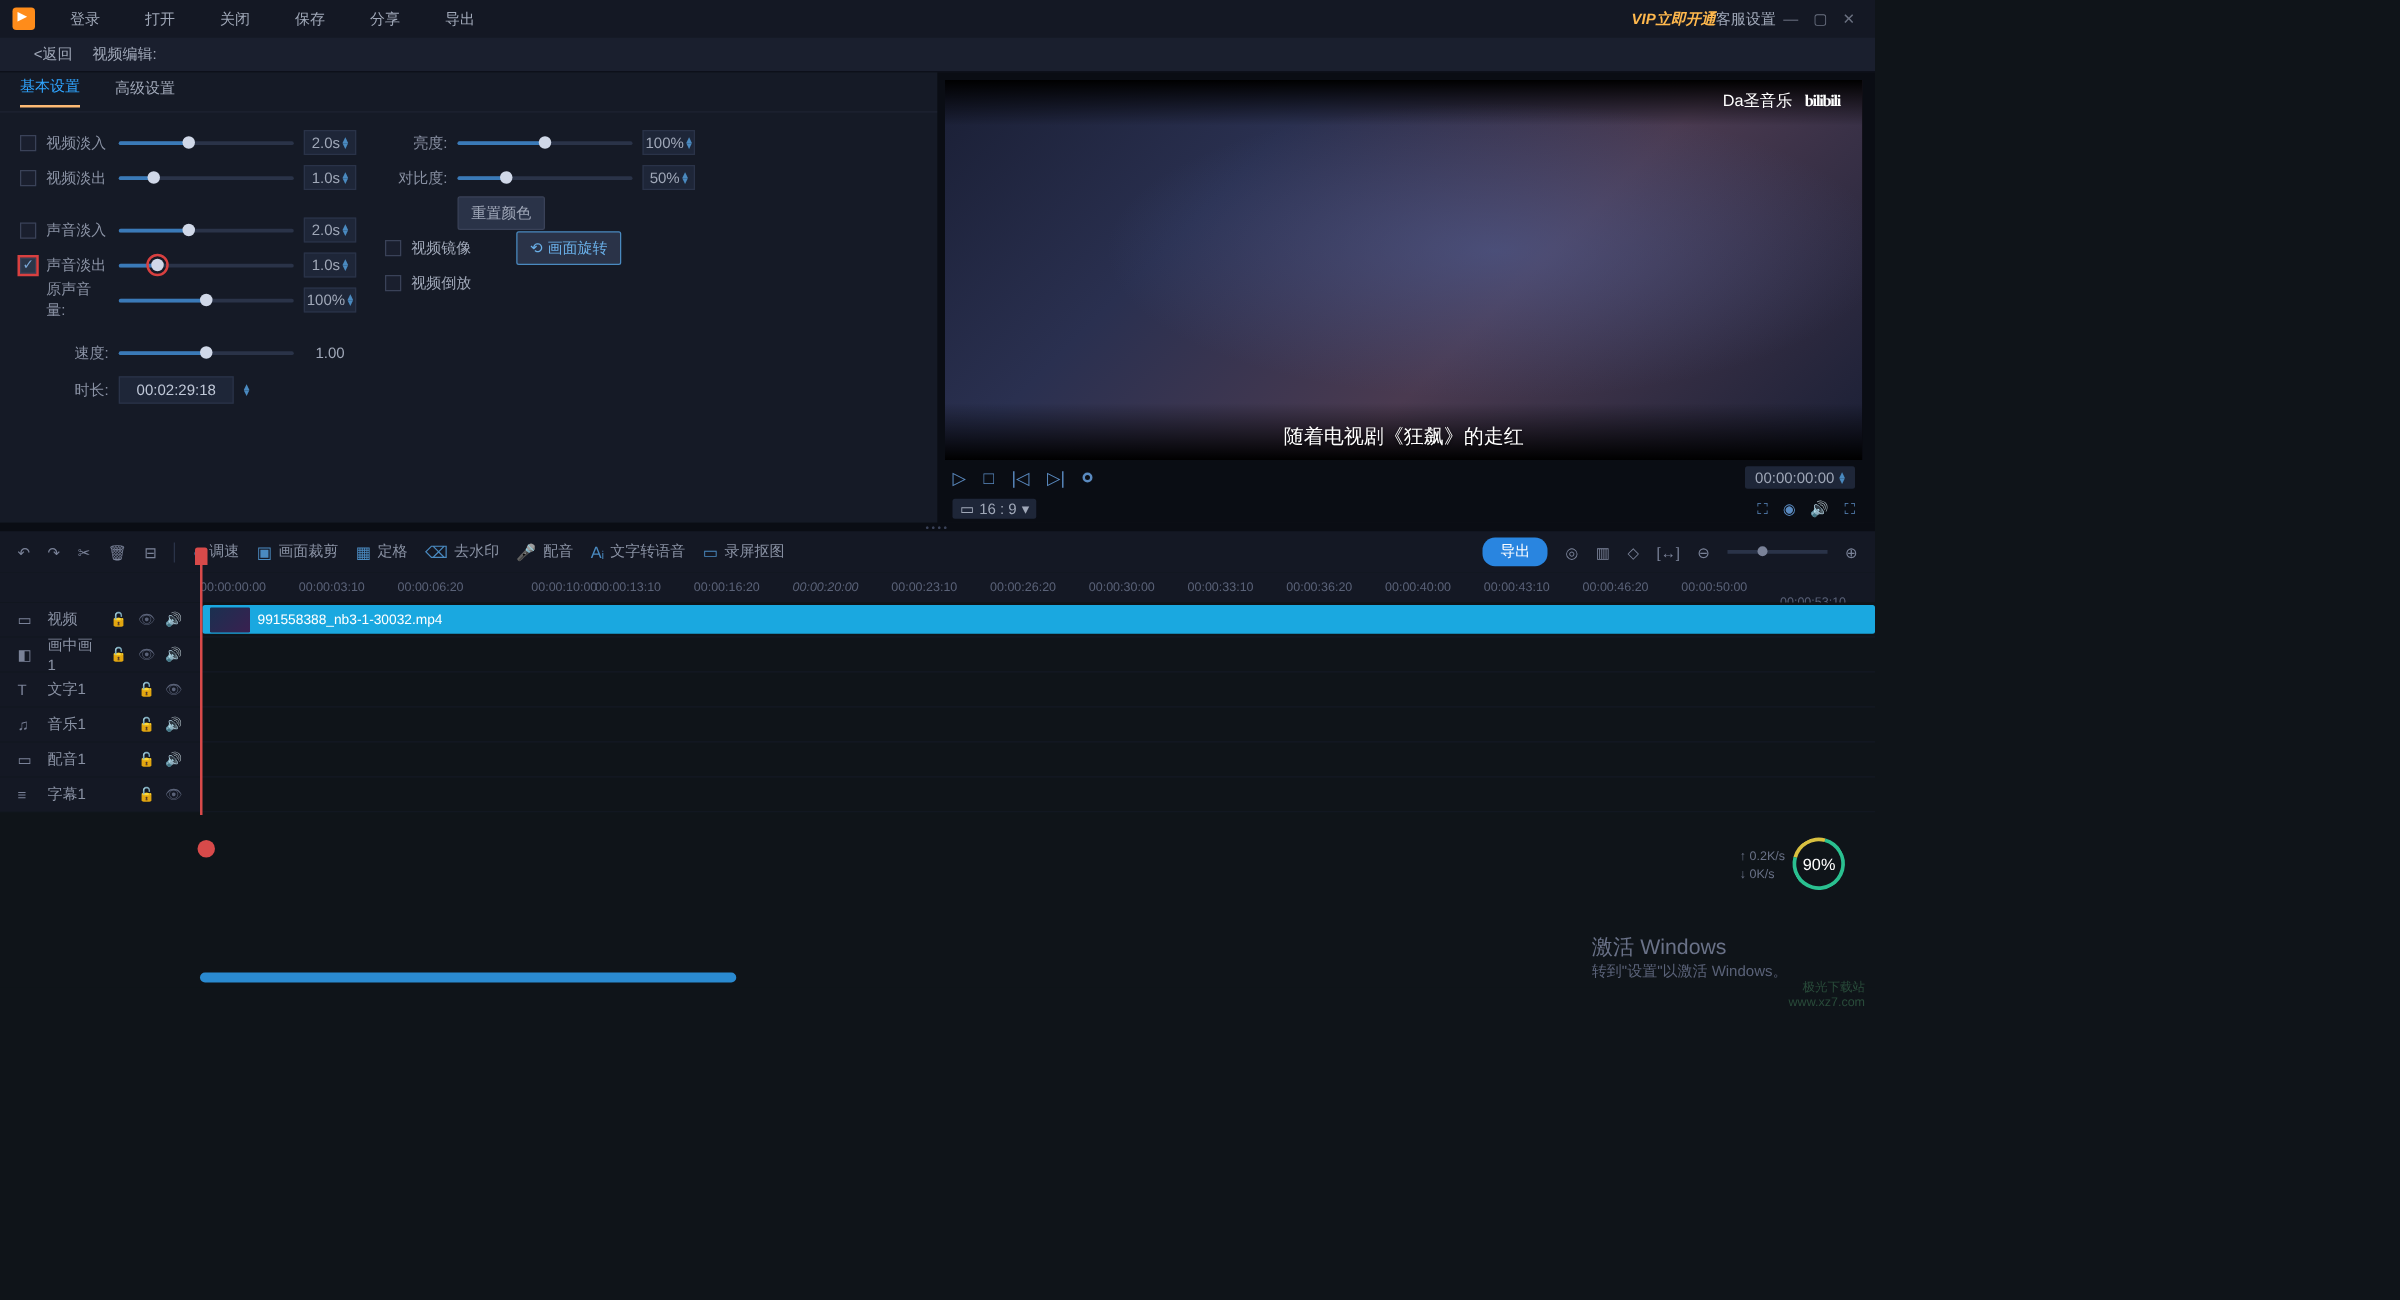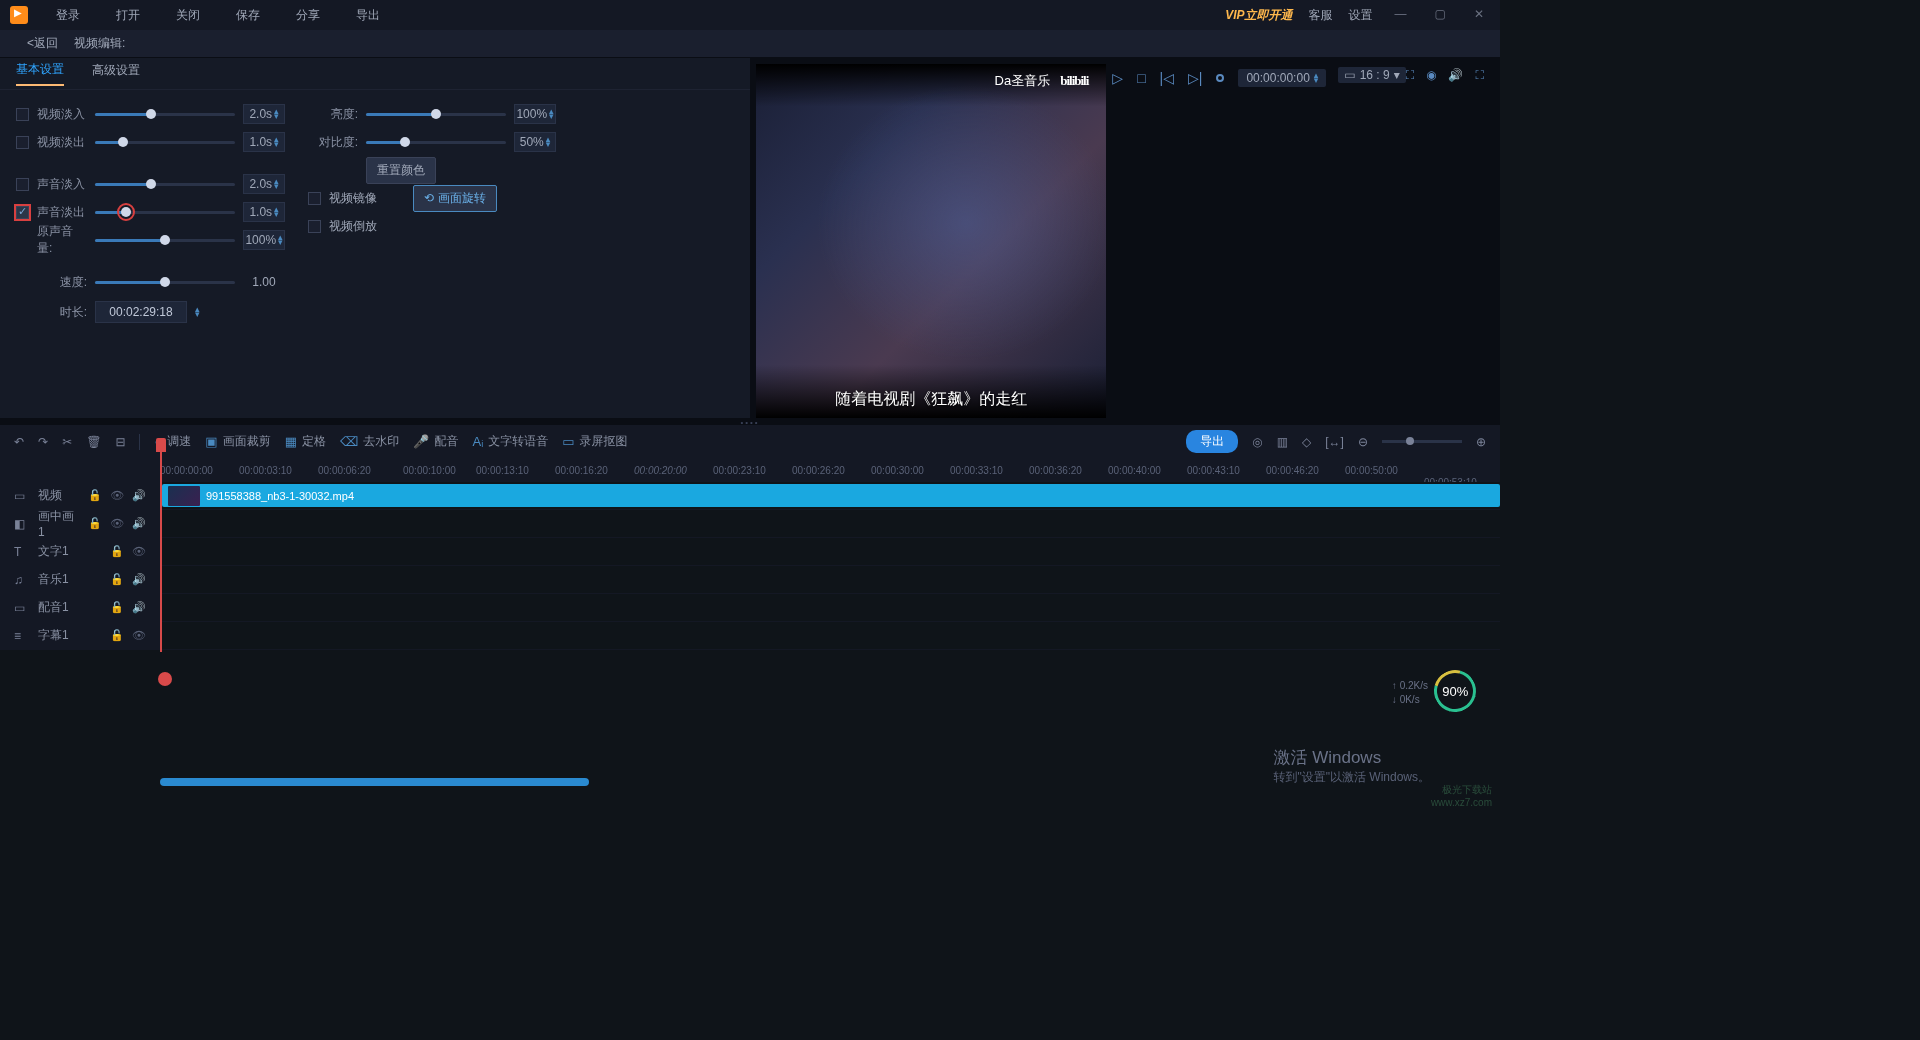--- a/index.html
+++ b/index.html
@@ -3,21 +3,21 @@
 <meta charset="utf-8">
 <style>
 * { margin: 0; padding: 0; box-sizing: border-box; font-family: "Microsoft YaHei", sans-serif; }
 body { background: #0f1419; color: #a0a8b8; font-size: 12px; overflow: hidden; width: 1500px; height: 812px; position: relative; }
 
 
 .menubar { height: 30px; background: #141824; display: flex; align-items: center; padding: 0 10px; }
 .menubar .logo { width: 18px; height: 18px; background: #ff8c1a; border-radius: 3px; margin-right: 10px; position: relative; }
 .menubar .logo::after { content: '▶'; position: absolute; top: 1px; left: 4px; color: #fff; font-size: 10px; }
 .menubar .menu-item { padding: 0 18px; cursor: pointer; color: #a0a8b8; }
-.menubar .right-tools { margin-left: auto; display: flex; gap: 16px; }
+.menubar .right-tools { margin-left: auto; display: flex; align-items: center; }
 .menubar .vip { color: #ffb84d; font-style: italic; font-weight: bold; }
 .menubar .win-btn { color: #6a7080; padding: 0 6px; cursor: pointer; }
 
 
 .subheader { height: 28px; background: #1a1f2e; display: flex; align-items: center; padding: 0 27px; gap: 16px; border-bottom: 1px solid #0a0d14; }
 .back-btn { color: #a0a8b8; cursor: pointer; }
 
 
 .main { display: flex; height: 360px; }
 .left-panel { width: 750px; background: #151a26; }
@@ -38,21 +38,21 @@
 .slider-fill { height: 100%; background: #3a7ab8; border-radius: 2px; }
 .slider-thumb { width: 10px; height: 10px; border-radius: 50%; background: #d0d8e8; position: absolute; top: -4px; transform: translateX(-50%); cursor: pointer; }
 .slider-thumb.highlight { outline: 2px solid #d84040; outline-offset: 2px; }
 .value-box { width: 42px; height: 20px; background: #1e2638; border: 1px solid #2a3348; color: #a0a8b8; text-align: center; display: flex; align-items: center; justify-content: center; gap: 2px; }
 .spinner { color: #4a8ac0; font-size: 9px; line-height: 5px; cursor: pointer; }
 .btn-small { padding: 4px 10px; background: #2a3348; border: 1px solid #3a4258; color: #a0a8b8; cursor: pointer; border-radius: 2px; }
 .btn-rotate { padding: 4px 10px; background: #2a3348; border: 1px solid #4a8ac0; color: #6ab0e8; cursor: pointer; border-radius: 2px; display: flex; align-items: center; gap: 4px; }
 .time-input { width: 92px; height: 22px; background: #1e2638; border: 1px solid #2a3348; color: #c0c8d8; text-align: center; display: flex; align-items: center; justify-content: center; }
 
 
-.preview-side { flex: 1; background: #0a0d14; padding: 6px 10px 0 6px; display: flex; flex-direction: row; }
+.preview-side { flex: 1; background: #0a0d14; padding: 6px 10px 0 6px; display: flex; flex-direction: column; }
 .preview-area { flex: 1; background: #000; position: relative; overflow: hidden; }
 .preview-img { width: 100%; height: 100%; background: linear-gradient(135deg, #1a1f35 0%, #2a3050 30%, #4a3a50 60%, #1a1f35 100%); position: relative; }
 .preview-img::before { content: ''; position: absolute; top: 0; bottom: 0; left: 0; right: 0; background: radial-gradient(ellipse at 60% 45%, rgba(80,100,160,0.5) 0%, transparent 50%), linear-gradient(to bottom, #000 0%, transparent 12%, transparent 85%, #000 100%); }
 .preview-watermark { position: absolute; top: 8px; right: 18px; display: flex; align-items: center; gap: 10px; color: #fff; font-size: 13px; }
 .preview-subtitle { position: absolute; bottom: 8px; left: 0; right: 0; text-align: center; color: #fff; font-size: 16px; font-weight: 500; text-shadow: 0 1px 2px rgba(0,0,0,0.8); }
 
 .preview-controls { height: 28px; display: flex; align-items: center; padding: 0 6px; gap: 14px; }
 .pc-btn { color: #5a8ac0; cursor: pointer; font-size: 14px; }
 .pc-circle { width: 8px; height: 8px; border: 2px solid #5a8ac0; border-radius: 50%; display: inline-block; }
 .pc-time { margin-left: auto; background: #1e2638; padding: 2px 8px; color: #a0a8b8; border-radius: 2px; display: flex; align-items: center; gap: 4px; }
@@ -358,21 +358,21 @@
         <div class="zoom-thumb"></div>
       </div>
     <span class="tb-icon">⊕</span>
   </div>
 </div>
 
 <div class="ruler" id="ruler">
     <span class="ruler-mark" style="left: 160px;">00:00:00:00</span>
     <span class="ruler-mark" style="left: 239px;">00:00:03:10</span>
     <span class="ruler-mark" style="left: 318px;">00:00:06:20</span>
-    <span class="ruler-mark" style="left: 375px; padding-left: 28px;">00:00:10:00</span>
+    <span class="ruler-mark" style="left: 397px; padding-left: 28px;">00:00:10:00</span>
     <span class="ruler-mark" style="left: 476px;">00:00:13:10</span>
     <span class="ruler-mark" style="left: 555px;">00:00:16:20</span>
     <span class="ruler-mark" style="left: 634px; font-style: italic;">00:00:20:00</span>
     <span class="ruler-mark" style="left: 713px;">00:00:23:10</span>
     <span class="ruler-mark" style="left: 792px;">00:00:26:20</span>
     <span class="ruler-mark" style="left: 871px;">00:00:30:00</span>
     <span class="ruler-mark" style="left: 950px;">00:00:33:10</span>
     <span class="ruler-mark" style="left: 1029px;">00:00:36:20</span>
     <span class="ruler-mark" style="left: 1108px;">00:00:40:00</span>
     <span class="ruler-mark" style="left: 1187px;">00:00:43:10</span>

